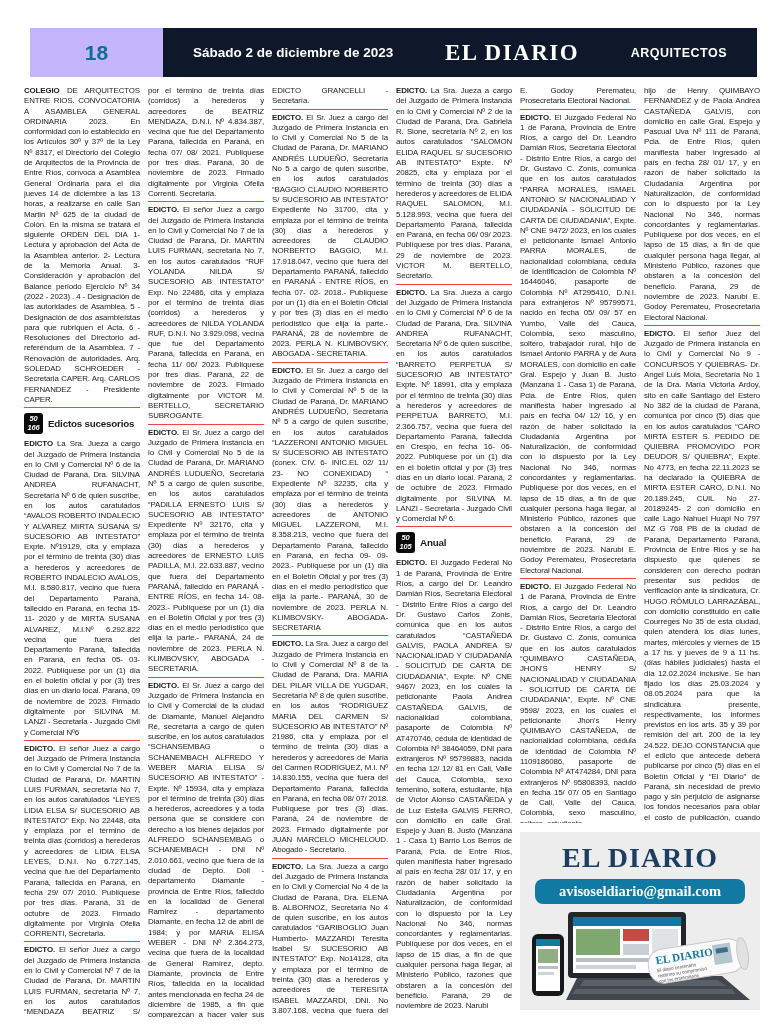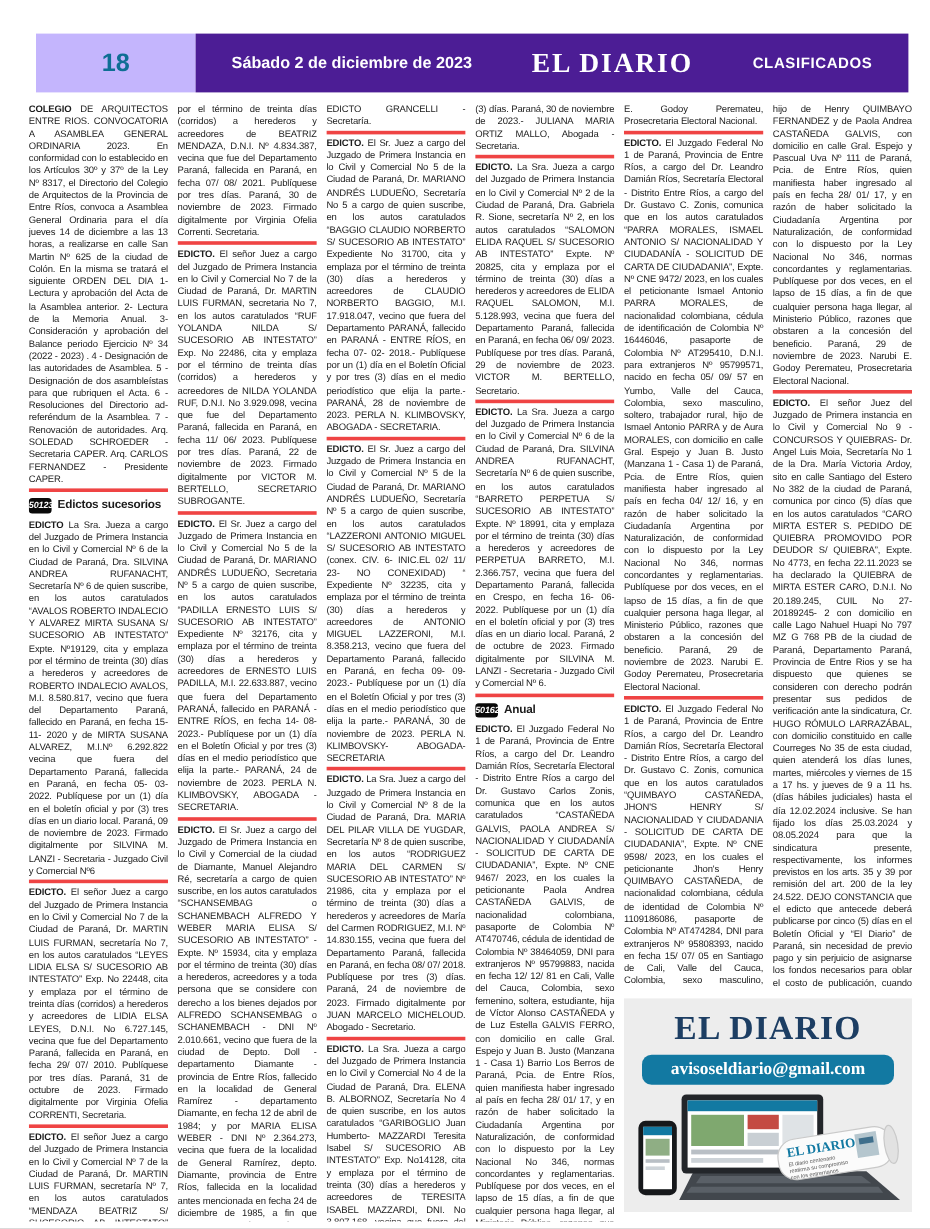--- a/index.html
+++ b/index.html
@@ -2,34 +2,34 @@
 <html><head>
 <meta charset="utf-8">
 <style>
   html,body{margin:0;padding:0;background:#9e9e9e;}
   .page{position:relative;width:775px;height:1024px;background:#ffffff;margin:0 auto;overflow:hidden;
         font-family:"Liberation Sans",sans-serif;color:#1c1c1c;}
   
   .hdr{display:flex;margin:28px 18px 9px 30px;height:49px;}
   .pagenum{width:133px;background:#c4b5fd;color:#0f6e94;font-size:21px;font-weight:bold;
            display:flex;align-items:center;justify-content:center;}
-  .hdrbar{flex:1;background:#4c1d95;color:#fff;display:flex;align-items:center;
+  .hdrbar{flex:1;background:#0f172a;color:#fff;display:flex;align-items:center;
           justify-content:space-between;padding:0 30px;}
   .hdr-date{font-size:13.5px;font-weight:bold;}
   .hdr-masthead{font-family:"Liberation Serif",serif;font-size:23px;font-weight:bold;letter-spacing:1.5px;}
   .hdr-section{font-size:12.5px;font-weight:bold;letter-spacing:.5px;}
   
   .cols{display:flex;gap:8px;margin:0 18px 0 24px;}
   .col{flex:0 0 116px;width:116px;height:932px;overflow:hidden;
        font-size:7.9px;line-height:10.3px;text-align:justify;letter-spacing:-0.12px;}
-  .ed{margin:0 0 3px 0;padding-bottom:2px;border-bottom:3px solid #ef4444;}
+  .ed{margin:0 0 3px 0;padding-bottom:2px;border-bottom:1px solid #ef4444;}
   .ed.open{border-bottom:none;padding-bottom:0;margin-bottom:0;}
   .ed b{font-weight:bold;}
   .sec{display:flex;align-items:center;gap:5px;margin:5px 0 5px 0;}
-  .badge{width:19px;background:#0a0a0a;color:#fff;border-radius:3px;display:flex;flex-direction:row;
+  .badge{width:19px;background:#0a0a0a;color:#fff;border-radius:3px;display:flex;flex-direction:column;
          align-items:center;font-size:7.5px;font-weight:bold;font-style:italic;line-height:8.5px;padding:2px 0;}
   .seclabel{font-weight:bold;font-size:9.8px;letter-spacing:-0.2px;}
   
   .rightwrap{flex:0 0 240px;width:240px;display:flex;flex-direction:column;height:932px;}
   .rightcols{display:flex;gap:8px;height:737px;overflow:hidden;}
   .rcol{flex:0 0 116px;width:116px;font-size:7.9px;line-height:10.3px;text-align:justify;
         letter-spacing:-0.12px;display:flex;flex-direction:column;}
   
   .ad{margin-top:9px;background:#ededed;height:178px;text-align:center;padding-top:12px;box-sizing:border-box;}
   .ad-brand{font-family:"Liberation Serif",serif;font-size:28px;font-weight:bold;color:#1d3e63;
@@ -41,32 +41,32 @@
 </head>
 <body>
 
 <div class="page">
 
   <div class="hdr">
     <div class="pagenum">18</div>
     <div class="hdrbar">
       <span class="hdr-date">Sábado 2 de diciembre de 2023</span>
       <span class="hdr-masthead">EL DIARIO</span>
-      <span class="hdr-section">CLASIFICADOS</span>
+      <span class="hdr-section">ARQUITECTOS</span>
     </div>
   </div>
 
   <div class="cols">
 
     <div class="col">
       <p class="ed"><b>COLEGIO</b> <span>DE ARQUITECTOS ENTRE RIOS. CONVOCATORIA A ASAMBLEA GENERAL ORDINARIA 2023. En conformidad con lo establecido en los Artículos 30º y 37º de la Ley Nº 8317, el Directorio del Colegio de Arquitectos de la Provincia de Entre Ríos, convoca a Asamblea General Ordinaria para el día jueves 14 de diciembre a las 13 horas, a realizarse en calle San Martin Nº 625 de la ciudad de Colón. En la misma se tratará el siguiente ORDEN DEL DIA 1- Lectura y aprobación del Acta de la Asamblea anterior. 2- Lectura de la Memoria Anual. 3- Consideración y aprobación del Balance periodo Ejercicio Nº 34 (2022 - 2023) . 4 - Designación de las autoridades de Asamblea. 5 - Designación de dos asambleístas para que rubriquen el Acta. 6 - Resoluciones del Directorio ad-referéndum de la Asamblea. 7 - Renovación de autoridades. Arq. SOLEDAD SCHROEDER - Secretaria CAPER. Arq. CARLOS FERNANDEZ - Presidente CAPER.</span></p>
       <div class="sec">
         <span class="badge">
             <i>50</i>
-            <i>123</i>
+            <i>166</i>
           </span>
         <span class="seclabel">Edictos sucesorios</span>
       </div>
       <p class="ed"><b>EDICTO</b> <span>La Sra. Jueza a cargo del Juzgado de Primera Instancia en lo Civil y Comercial Nº 6 de la Ciudad de Paraná, Dra. SILVINA ANDREA RUFANACHT, Secretaría Nº 6 de quien suscribe, en los autos caratulados “AVALOS ROBERTO INDALECIO Y ALVAREZ MIRTA SUSANA S/ SUCESORIO AB INTESTATO” Expte. Nº19129, cita y emplaza por el término de treinta (30) días a herederos y acreedores de ROBERTO INDALECIO AVALOS, M.I. 8.580.817, vecino que fuera del Departamento Paraná, fallecido en Paraná, en fecha 15- 11- 2020 y de MIRTA SUSANA ALVAREZ, M.I.Nº 6.292.822 vecina que fuera del Departamento Paraná, fallecida en Paraná, en fecha 05- 03- 2022. Publíquese por un (1) día en el boletín oficial y por (3) tres días en un diario local. Paraná, 09 de noviembre de 2023. Firmado digitalmente por SILVINA M. LANZI - Secretaria - Juzgado Civil y Comercial Nº6</span></p>
       <p class="ed"><b>EDICTO.</b> <span>El señor Juez a cargo del Juzgado de Primera Instancia en lo Civil y Comercial No 7 de la Ciudad de Paraná, Dr. MARTIN LUIS FURMAN, secretaría No 7, en los autos caratulados “LEYES LIDIA ELSA S/ SUCESORIO AB INTESTATO” Exp. No 22448, cita y emplaza por el término de treinta días (corridos) a herederos y acreedores de LIDIA ELSA LEYES, D.N.I. No 6.727.145, vecina que fue del Departamento Paraná, fallecida en Paraná, en fecha 29/ 07/ 2010. Publíquese por tres días. Paraná, 31 de octubre de 2023. Firmado digitalmente por Virginia Ofelia CORRENTI, Secretaria.</span></p>
       <p class="ed open"><b>EDICTO.</b> <span>El señor Juez a cargo del Juzgado de Primera Instancia en lo Civil y Comercial Nº 7 de la Ciudad de Paraná, Dr. MARTIN LUIS FURMAN, secretaría Nº 7, en los autos caratulados “MENDAZA BEATRIZ S/ SUCESORIO AB INTESTATO” Exp. Nº 22492, cita y emplaza</span></p>
     </div>
 
     <div class="col">
       <p class="ed"><span>por el término de treinta días (corridos) a herederos y acreedores de BEATRIZ MENDAZA, D.N.I. Nº 4.834.387, vecina que fue del Departamento Paraná, fallecida en Paraná, en fecha 07/ 08/ 2021. Publíquese por tres días. Paraná, 30 de noviembre de 2023. Firmado digitalmente por Virginia Ofelia Correnti. Secretaria.</span></p>
@@ -77,27 +77,26 @@
 
     <div class="col">
       <p class="ed"><span>EDICTO GRANCELLI - Secretaría.</span></p>
       <p class="ed"><b>EDICTO.</b> <span>El Sr. Juez a cargo del Juzgado de Primera Instancia en lo Civil y Comercial No 5 de la Ciudad de Paraná, Dr. MARIANO ANDRÉS LUDUEÑO, Secretaría No 5 a cargo de quien suscribe, en los autos caratulados “BAGGIO CLAUDIO NORBERTO S/ SUCESORIO AB INTESTATO” Expediente No 31700, cita y emplaza por el término de treinta (30) días a herederos y acreedores de CLAUDIO NORBERTO BAGGIO, M.I. 17.918.047, vecino que fuera del Departamento PARANÁ, fallecido en PARANÁ - ENTRE RÍOS, en fecha 07- 02- 2018.- Publíquese por un (1) día en el Boletín Oficial y por tres (3) días en el medio periodístico que elija la parte.- PARANÁ, 28 de noviembre de 2023. PERLA N. KLIMBOVSKY, ABOGADA - SECRETARIA.</span></p>
       <p class="ed"><b>EDICTO.</b> <span>El Sr. Juez a cargo del Juzgado de Primera Instancia en lo Civil y Comercial Nº 5 de la Ciudad de Paraná, Dr. MARIANO ANDRÉS LUDUEÑO, Secretaría Nº 5 a cargo de quien suscribe, en los autos caratulados “LAZZERONI ANTONIO MIGUEL S/ SUCESORIO AB INTESTATO (conex. CIV. 6- INIC.EL 02/ 11/ 23- NO CONEXIDAD) “ Expediente Nº 32235, cita y emplaza por el término de treinta (30) días a herederos y acreedores de ANTONIO MIGUEL LAZZERONI, M.I. 8.358.213, vecino que fuera del Departamento Paraná, fallecido en Paraná, en fecha 09- 09- 2023.- Publíquese por un (1) día en el Boletín Oficial y por tres (3) días en el medio periodístico que elija la parte.- PARANÁ, 30 de noviembre de 2023. PERLA N. KLIMBOVSKY- ABOGADA- SECRETARIA</span></p>
       <p class="ed"><b>EDICTO.</b> <span>La Sra. Juez a cargo del Juzgado de Primera Instancia en lo Civil y Comercial Nº 8 de la Ciudad de Paraná, Dra. MARIA DEL PILAR VILLA DE YUGDAR, Secretaría Nº 8 de quien suscribe, en los autos “RODRIGUEZ MARIA DEL CARMEN S/ SUCESORIO AB INTESTATO” Nº 21986, cita y emplaza por el término de treinta (30) días a herederos y acreedores de María del Carmen RODRIGUEZ, M.I. Nº 14.830.155, vecina que fuera del Departamento Paraná, fallecida en Paraná, en fecha 08/ 07/ 2018. Publíquese por tres (3) días. Paraná, 24 de noviembre de 2023. Firmado digitalmente por JUAN MARCELO MICHELOUD. Abogado - Secretario.</span></p>
       <p class="ed open"><b>EDICTO.</b> <span>La Sra. Jueza a cargo del Juzgado de Primera Instancia en lo Civil y Comercial No 4 de la Ciudad de Paraná, Dra. ELENA B. ALBORNOZ, Secretaría No 4 de quien suscribe, en los autos caratulados “GARIBOGLIO Juan Humberto- MAZZARDI Teresita Isabel S/ SUCESORIO AB INTESTATO” Exp. No14128, cita y emplaza por el término de treinta (30) días a herederos y acreedores de TERESITA ISABEL MAZZARDI, DNI. No 3.807.168, vecina que fuera del Departamento Paraná, fallecida en la ciudad de Paraná, en fecha 08/ 04/ 2019. Publíquese por tres</span></p>
     </div>
 
     <div class="col">
-      <p class="ed"><span>(3) días. Paraná, 30 de noviembre de 2023.- JULIANA MARIA ORTIZ MALLO, Abogada - Secretaria.</span></p>
       <p class="ed"><b>EDICTO.</b> <span>La Sra. Jueza a cargo del Juzgado de Primera Instancia en lo Civil y Comercial Nº 2 de la Ciudad de Paraná, Dra. Gabriela R. Sione, secretaría Nº 2, en los autos caratulados “SALOMON ELIDA RAQUEL S/ SUCESORIO AB INTESTATO” Expte. Nº 20825, cita y emplaza por el término de treinta (30) días a herederos y acreedores de ELIDA RAQUEL SALOMON, M.I. 5.128.993, vecina que fuera del Departamento Paraná, fallecida en Paraná, en fecha 06/ 09/ 2023. Publíquese por tres días. Paraná, 29 de noviembre de 2023. VICTOR M. BERTELLO, Secretario.</span></p>
       <p class="ed"><b>EDICTO.</b> <span>La Sra. Jueza a cargo del Juzgado de Primera Instancia en lo Civil y Comercial Nº 6 de la Ciudad de Paraná, Dra. SILVINA ANDREA RUFANACHT, Secretaría Nº 6 de quien suscribe, en los autos caratulados “BARRETO PERPETUA S/ SUCESORIO AB INTESTATO” Expte. Nº 18991, cita y emplaza por el término de treinta (30) días a herederos y acreedores de PERPETUA BARRETO, M.I. 2.366.757, vecina que fuera del Departamento Paraná, fallecida en Crespo, en fecha 16- 06- 2022. Publíquese por un (1) día en el boletín oficial y por (3) tres días en un diario local. Paraná, 2 de octubre de 2023. Firmado digitalmente por SILVINA M. LANZI - Secretaria - Juzgado Civil y Comercial Nº 6.</span></p>
       <div class="sec">
         <span class="badge">
             <i>50</i>
-            <i>162</i>
+            <i>105</i>
           </span>
         <span class="seclabel">Anual</span>
       </div>
       <p class="ed open"><b>EDICTO.</b> <span>El Juzgado Federal No 1 de Paraná, Provincia de Entre Ríos, a cargo del Dr. Leandro Damián Ríos, Secretaría Electoral - Distrito Entre Ríos a cargo del Dr. Gustavo Carlos Zonis, comunica que en los autos caratulados “CASTAÑEDA GALVIS, PAOLA ANDREA S/ NACIONALIDAD Y CIUDADANÍA - SOLICITUD DE CARTA DE CIUDADANIA”, Expte. Nº CNE 9467/ 2023, en los cuales la peticionante Paola Andrea CASTAÑEDA GALVIS, de nacionalidad colombiana, pasaporte de Colombia Nº AT470746, cédula de identidad de Colombia Nº 38464059, DNI para extranjeros Nº 95799883, nacida en fecha 12/ 12/ 81 en Cali, Valle del Cauca, Colombia, sexo femenino, soltera, estudiante, hija de Víctor Alonso CASTAÑEDA y de Luz Estella GALVIS FERRO, con domicilio en calle Gral. Espejo y Juan B. Justo (Manzana 1 - Casa 1) Barrio Los Berros de Paraná, Pcia. de Entre Ríos, quien manifiesta haber ingresado al país en fecha 28/ 01/ 17, y en razón de haber solicitado la Ciudadanía Argentina por Naturalización, de conformidad con lo dispuesto por la Ley Nacional No 346, normas concordantes y reglamentarias. Publíquese por dos veces, en el lapso de 15 días, a fin de que cualquier persona haga llegar, al Ministerio Público, razones que obstaren a la concesión del beneficio. Paraná, 29 de noviembre de 2023. Narubi</span></p>
     </div>
 
     <div class="rightwrap">
       <div class="rightcols">
 
         <div class="rcol">

